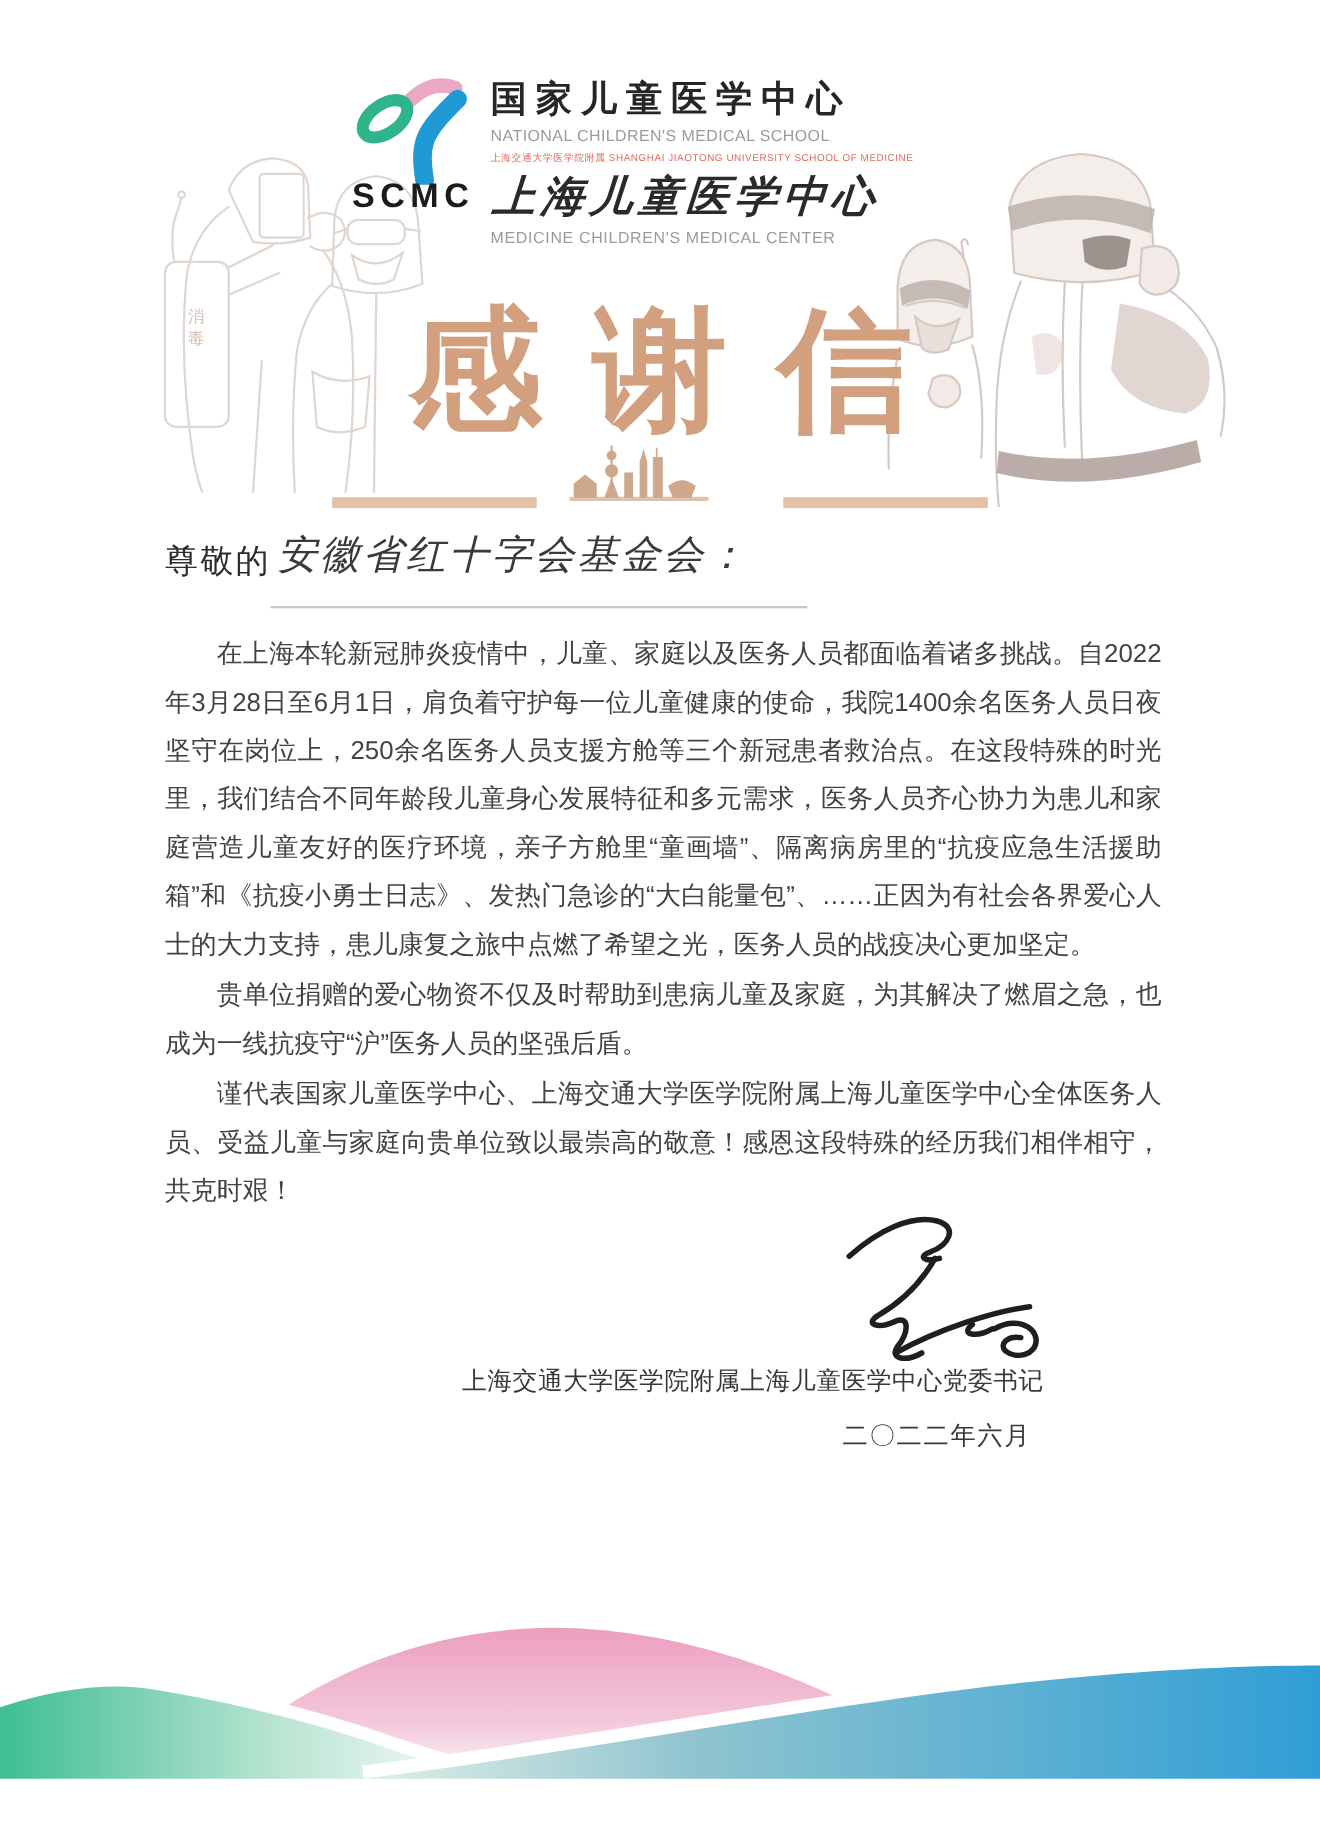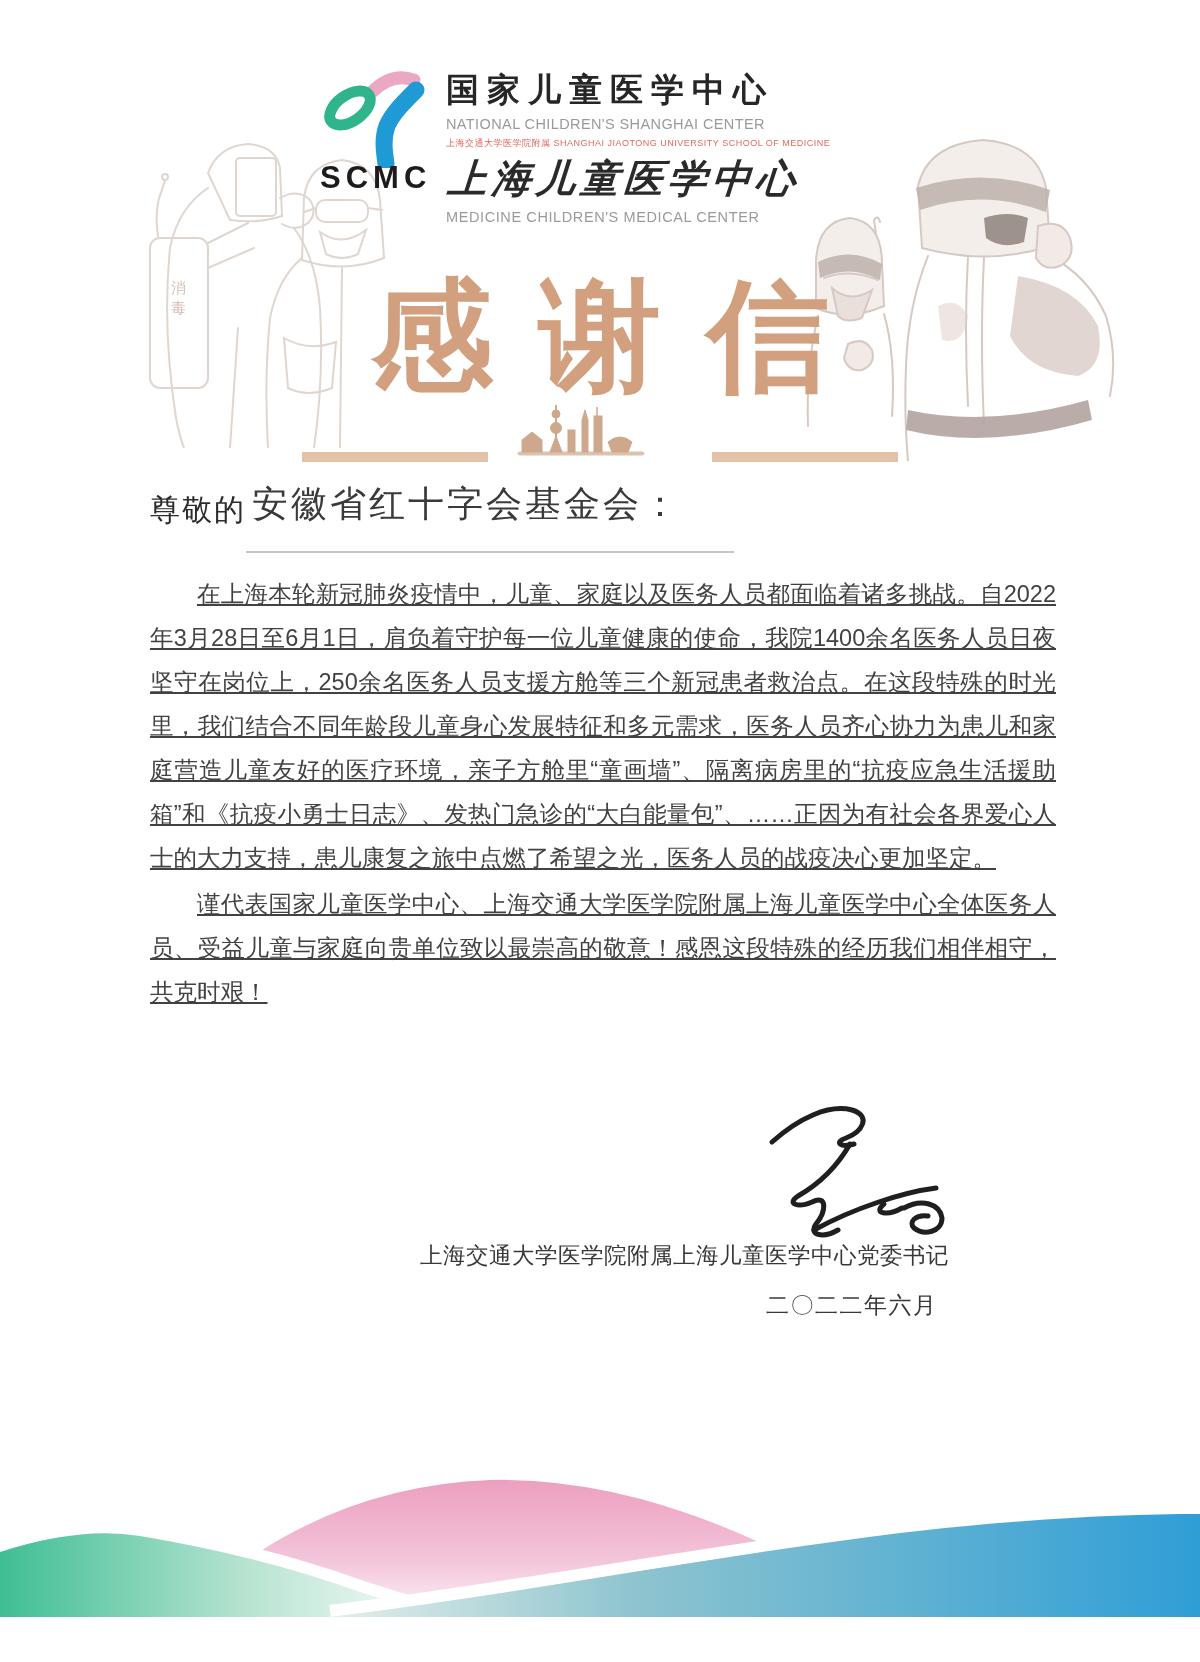--- a/index.html
+++ b/index.html
@@ -38,28 +38,28 @@
   }
   .deco-bar { position:absolute; top:452px; width:186px; height:10px; background:#d9ad8b; opacity:.75; }
   .bar-left  { left:302px; }
   .bar-right { left:712px; }
   .skyline   { position:absolute; left:516px; top:402px; }
 
   
   .salutation-prefix { position:absolute; left:150px; top:490px; font-size:30px; color:#2c2c2c; letter-spacing:2px; }
   .recipient {
     position:absolute; left:252px; top:480px; font-size:36px; color:#3a3a3a;
-    font-family:"DejaVu Serif", serif; letter-spacing:3px;
+    font-family:"DejaVu Serif", serif; font-style:italic; letter-spacing:3px;
   }
   .salutation-underline { position:absolute; left:246px; top:551px; width:488px; height:2px; background:#c6c6c6; }
 
   
   .letter-body {
     position:absolute; left:150px; top:572px; width:906px;
-    font-size:23.5px; line-height:44px; text-align:justify; color:#424242;text-decoration:underline;
+    font-size:23.5px; line-height:44px; text-align:justify; color:#424242;
   }
   .letter-body p { margin:0; text-indent:2em; }
   .letter-body p + p { margin-top:2px; }
 
   
   .signature   { position:absolute; left:754px; top:1080px; }
   .signer-title{ position:absolute; left:420px; top:1240px; font-size:22.5px; letter-spacing:.5px; color:#383838; }
   .sign-date   { position:absolute; left:766px; top:1290px; font-size:23px; letter-spacing:1.5px; color:#383838; }
 
   
@@ -120,21 +120,21 @@
 
   <svg class="logo-mark" width="124" height="100" viewBox="0 0 124 100">
     <path d="M56 24 Q76 4 98 12" stroke="#eba8c4" stroke-width="13" fill="none" stroke-linecap="round"></path>
     <ellipse cx="34" cy="40" rx="23" ry="13" transform="rotate(-35 34 40)" stroke="#2fb48c" stroke-width="11" fill="none"></ellipse>
     <path d="M100 22 C86 36 76 46 71 58 C66.5 70 68 82 70 96" stroke="#1f9ad4" stroke-width="17" fill="none" stroke-linecap="round"></path>
   </svg>
   <div class="scmc-text">SCMC</div>
 
   <div class="header-text">
     <div class="national-cn">国家儿童医学中心</div>
-    <div class="national-en">NATIONAL CHILDREN'S SHANGHAI CENTER</div>
+    <div class="national-en">NATIONAL CHILDREN'S MEDICAL SCHOOL</div>
     <div class="affiliation">上海交通大学医学院附属  SHANGHAI JIAOTONG UNIVERSITY SCHOOL OF MEDICINE</div>
     <div class="shanghai-cn">上海儿童医学中心</div>
     <div class="shanghai-en">MEDICINE CHILDREN'S MEDICAL CENTER</div>
   </div>
 
   <div class="letter-title">感谢信</div>
 
   <div class="deco-bar bar-left"></div>
   <div class="deco-bar bar-right"></div>
   <svg class="skyline" width="130" height="58" viewBox="0 0 130 58">
@@ -152,20 +152,21 @@
       <path d="M92 40 Q104 30 116 40 L112 50 L96 50 Z"></path>
     </g>
   </svg>
 
   <div class="salutation-prefix">尊敬的</div>
   <div class="recipient">安徽省红十字会基金会：</div>
   <div class="salutation-underline"></div>
 
   <div class="letter-body">
     <p>在上海本轮新冠肺炎疫情中，儿童、家庭以及医务人员都面临着诸多挑战。自2022年3月28日至6月1日，肩负着守护每一位儿童健康的使命，我院1400余名医务人员日夜坚守在岗位上，250余名医务人员支援方舱等三个新冠患者救治点。在这段特殊的时光里，我们结合不同年龄段儿童身心发展特征和多元需求，医务人员齐心协力为患儿和家庭营造儿童友好的医疗环境，亲子方舱里“童画墙”、隔离病房里的“抗疫应急生活援助箱”和《抗疫小勇士日志》、发热门急诊的“大白能量包”、……正因为有社会各界爱心人士的大力支持，患儿康复之旅中点燃了希望之光，医务人员的战疫决心更加坚定。</p>
+    <p>贵单位捐赠的爱心物资不仅及时帮助到患病儿童及家庭，为其解决了燃眉之急，也成为一线抗疫守“沪”医务人员的坚强后盾。</p>
     <p>谨代表国家儿童医学中心、上海交通大学医学院附属上海儿童医学中心全体医务人员、受益儿童与家庭向贵单位致以最崇高的敬意！感恩这段特殊的经历我们相伴相守，共克时艰！</p>
   </div>
 
   <svg class="signature" width="210" height="195" viewBox="0 0 210 195">
     <g fill="none" stroke="#1f1f1f" stroke-width="5" stroke-linecap="round">
       <path d="M18 62 C45 38 75 24 98 30 C118 36 108 52 92 58 C80 62 86 68 100 64"></path>
       <path d="M96 64 C80 92 58 108 44 116 C32 124 44 128 58 122 C74 114 72 132 62 144 C54 156 70 158 84 150"></path>
       <path d="M60 150 C100 128 150 112 182 108"></path>
       <path d="M130 124 C118 134 134 136 148 128"></path>
       <path d="M150 128 C168 118 186 124 188 138 C188 152 170 156 160 148 C154 142 162 134 174 136"></path>

